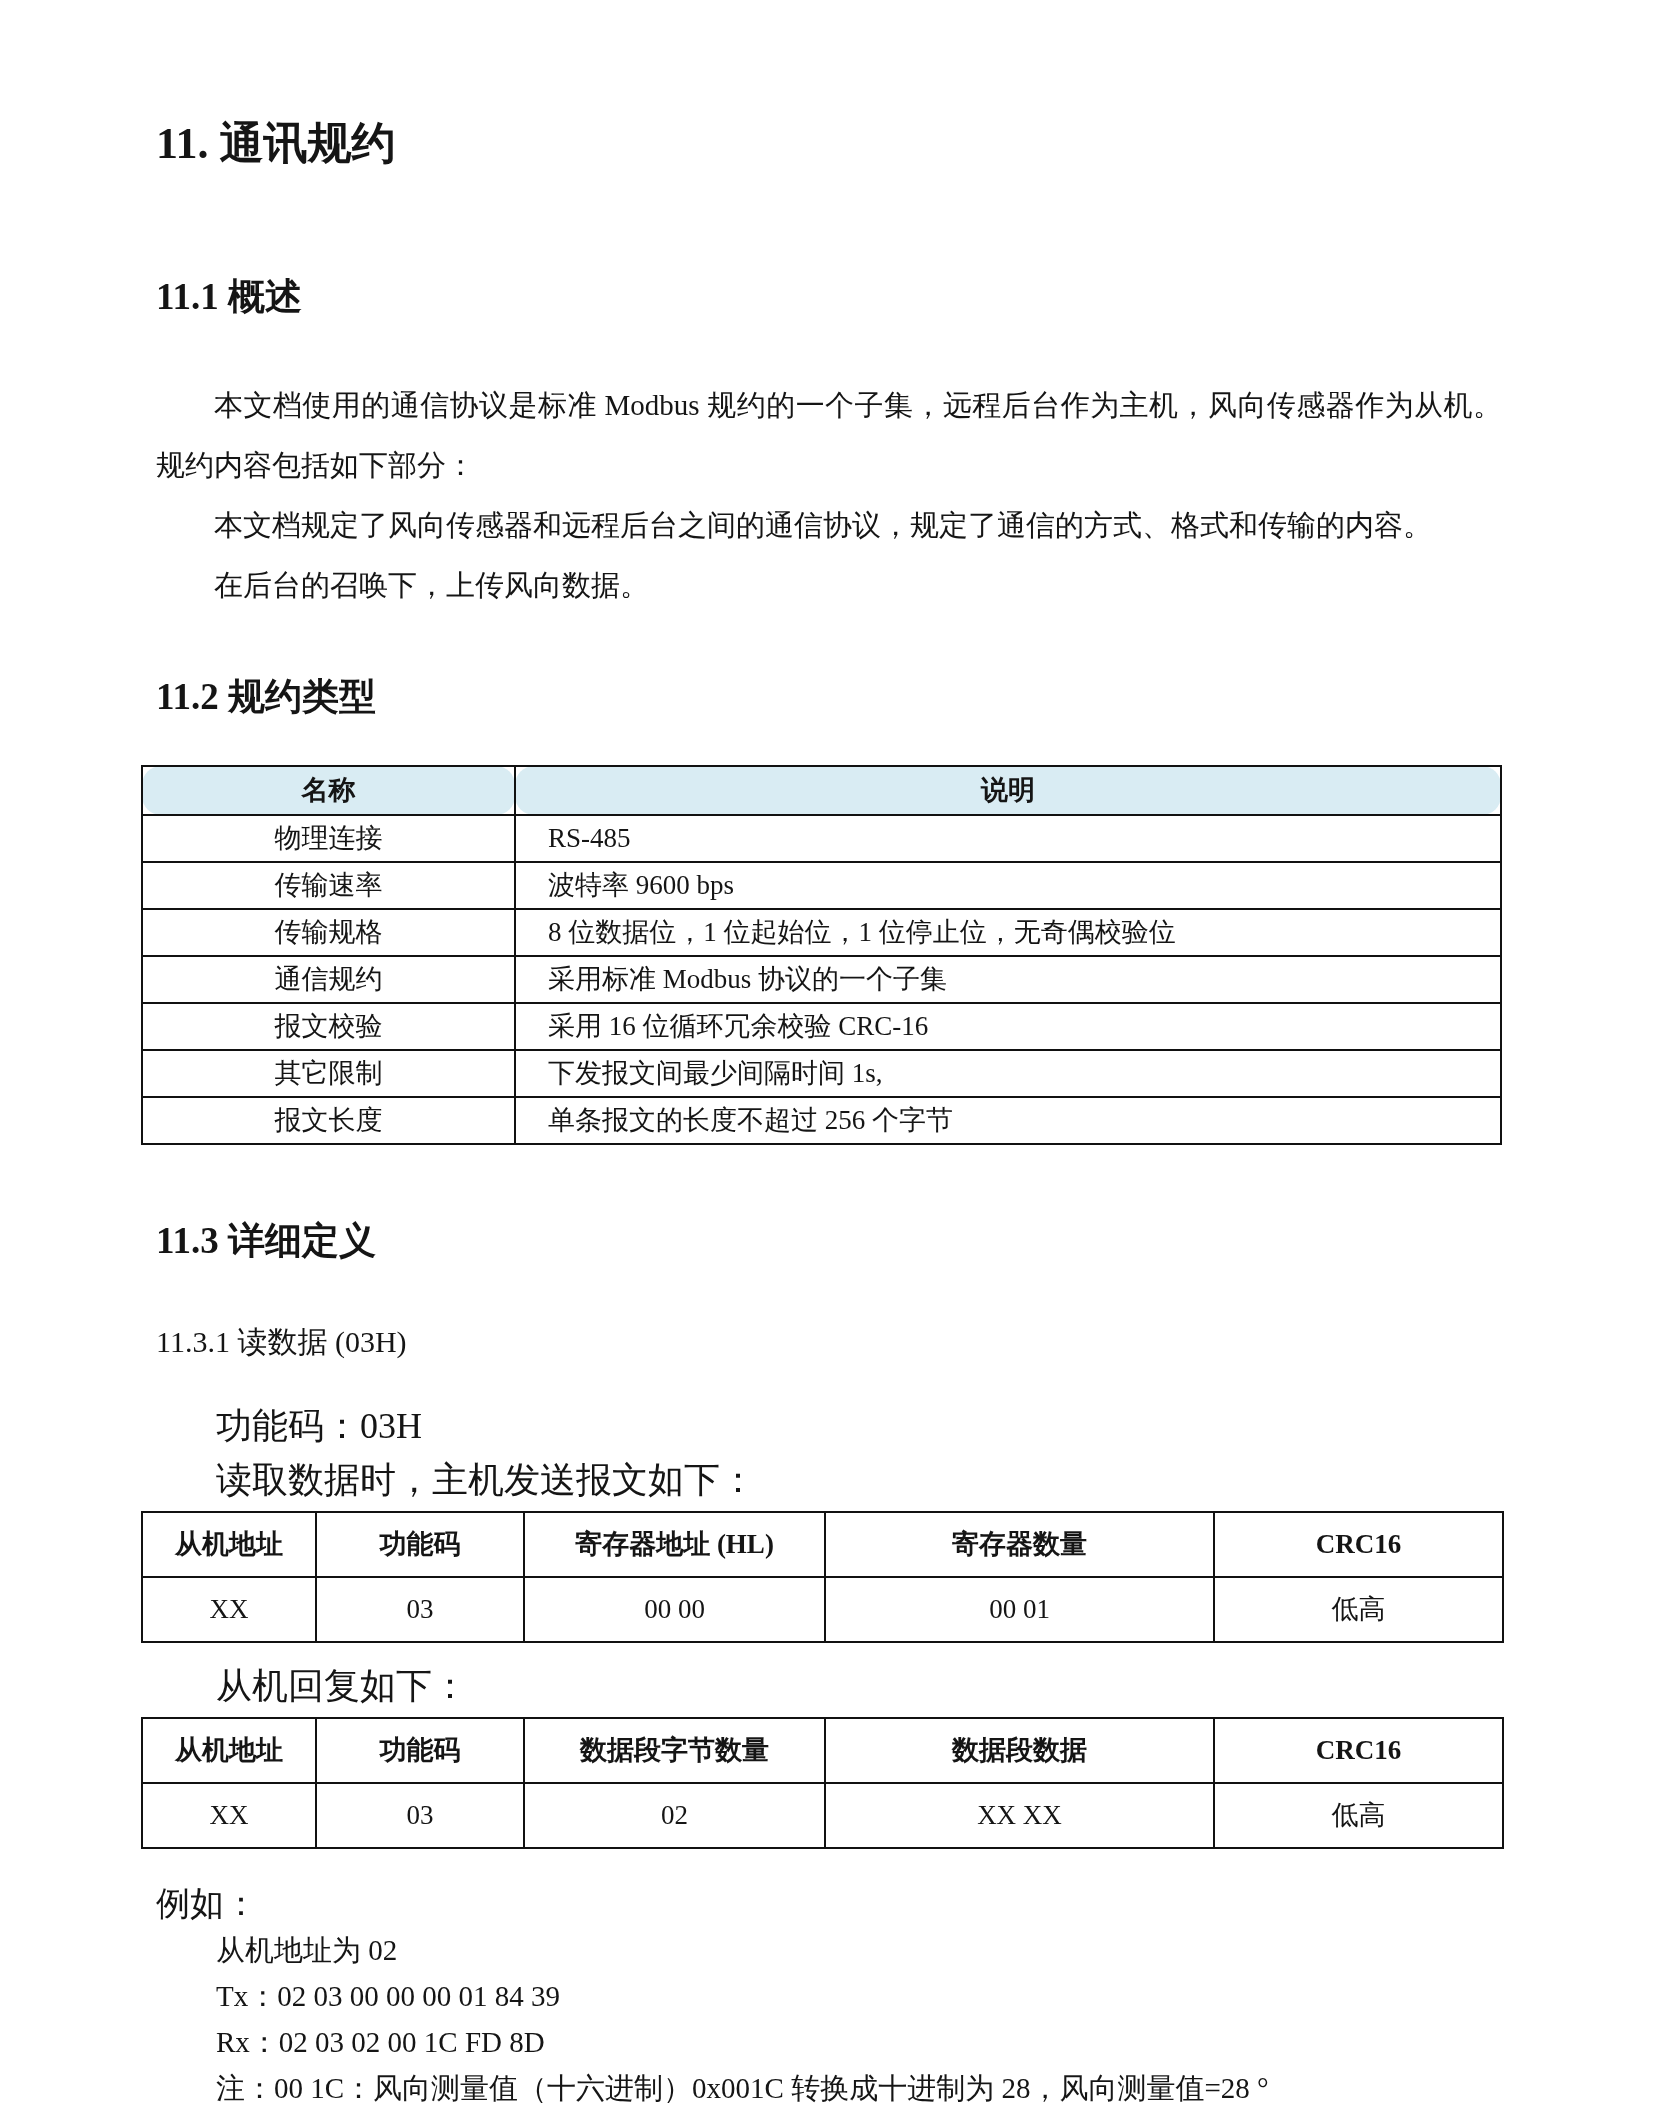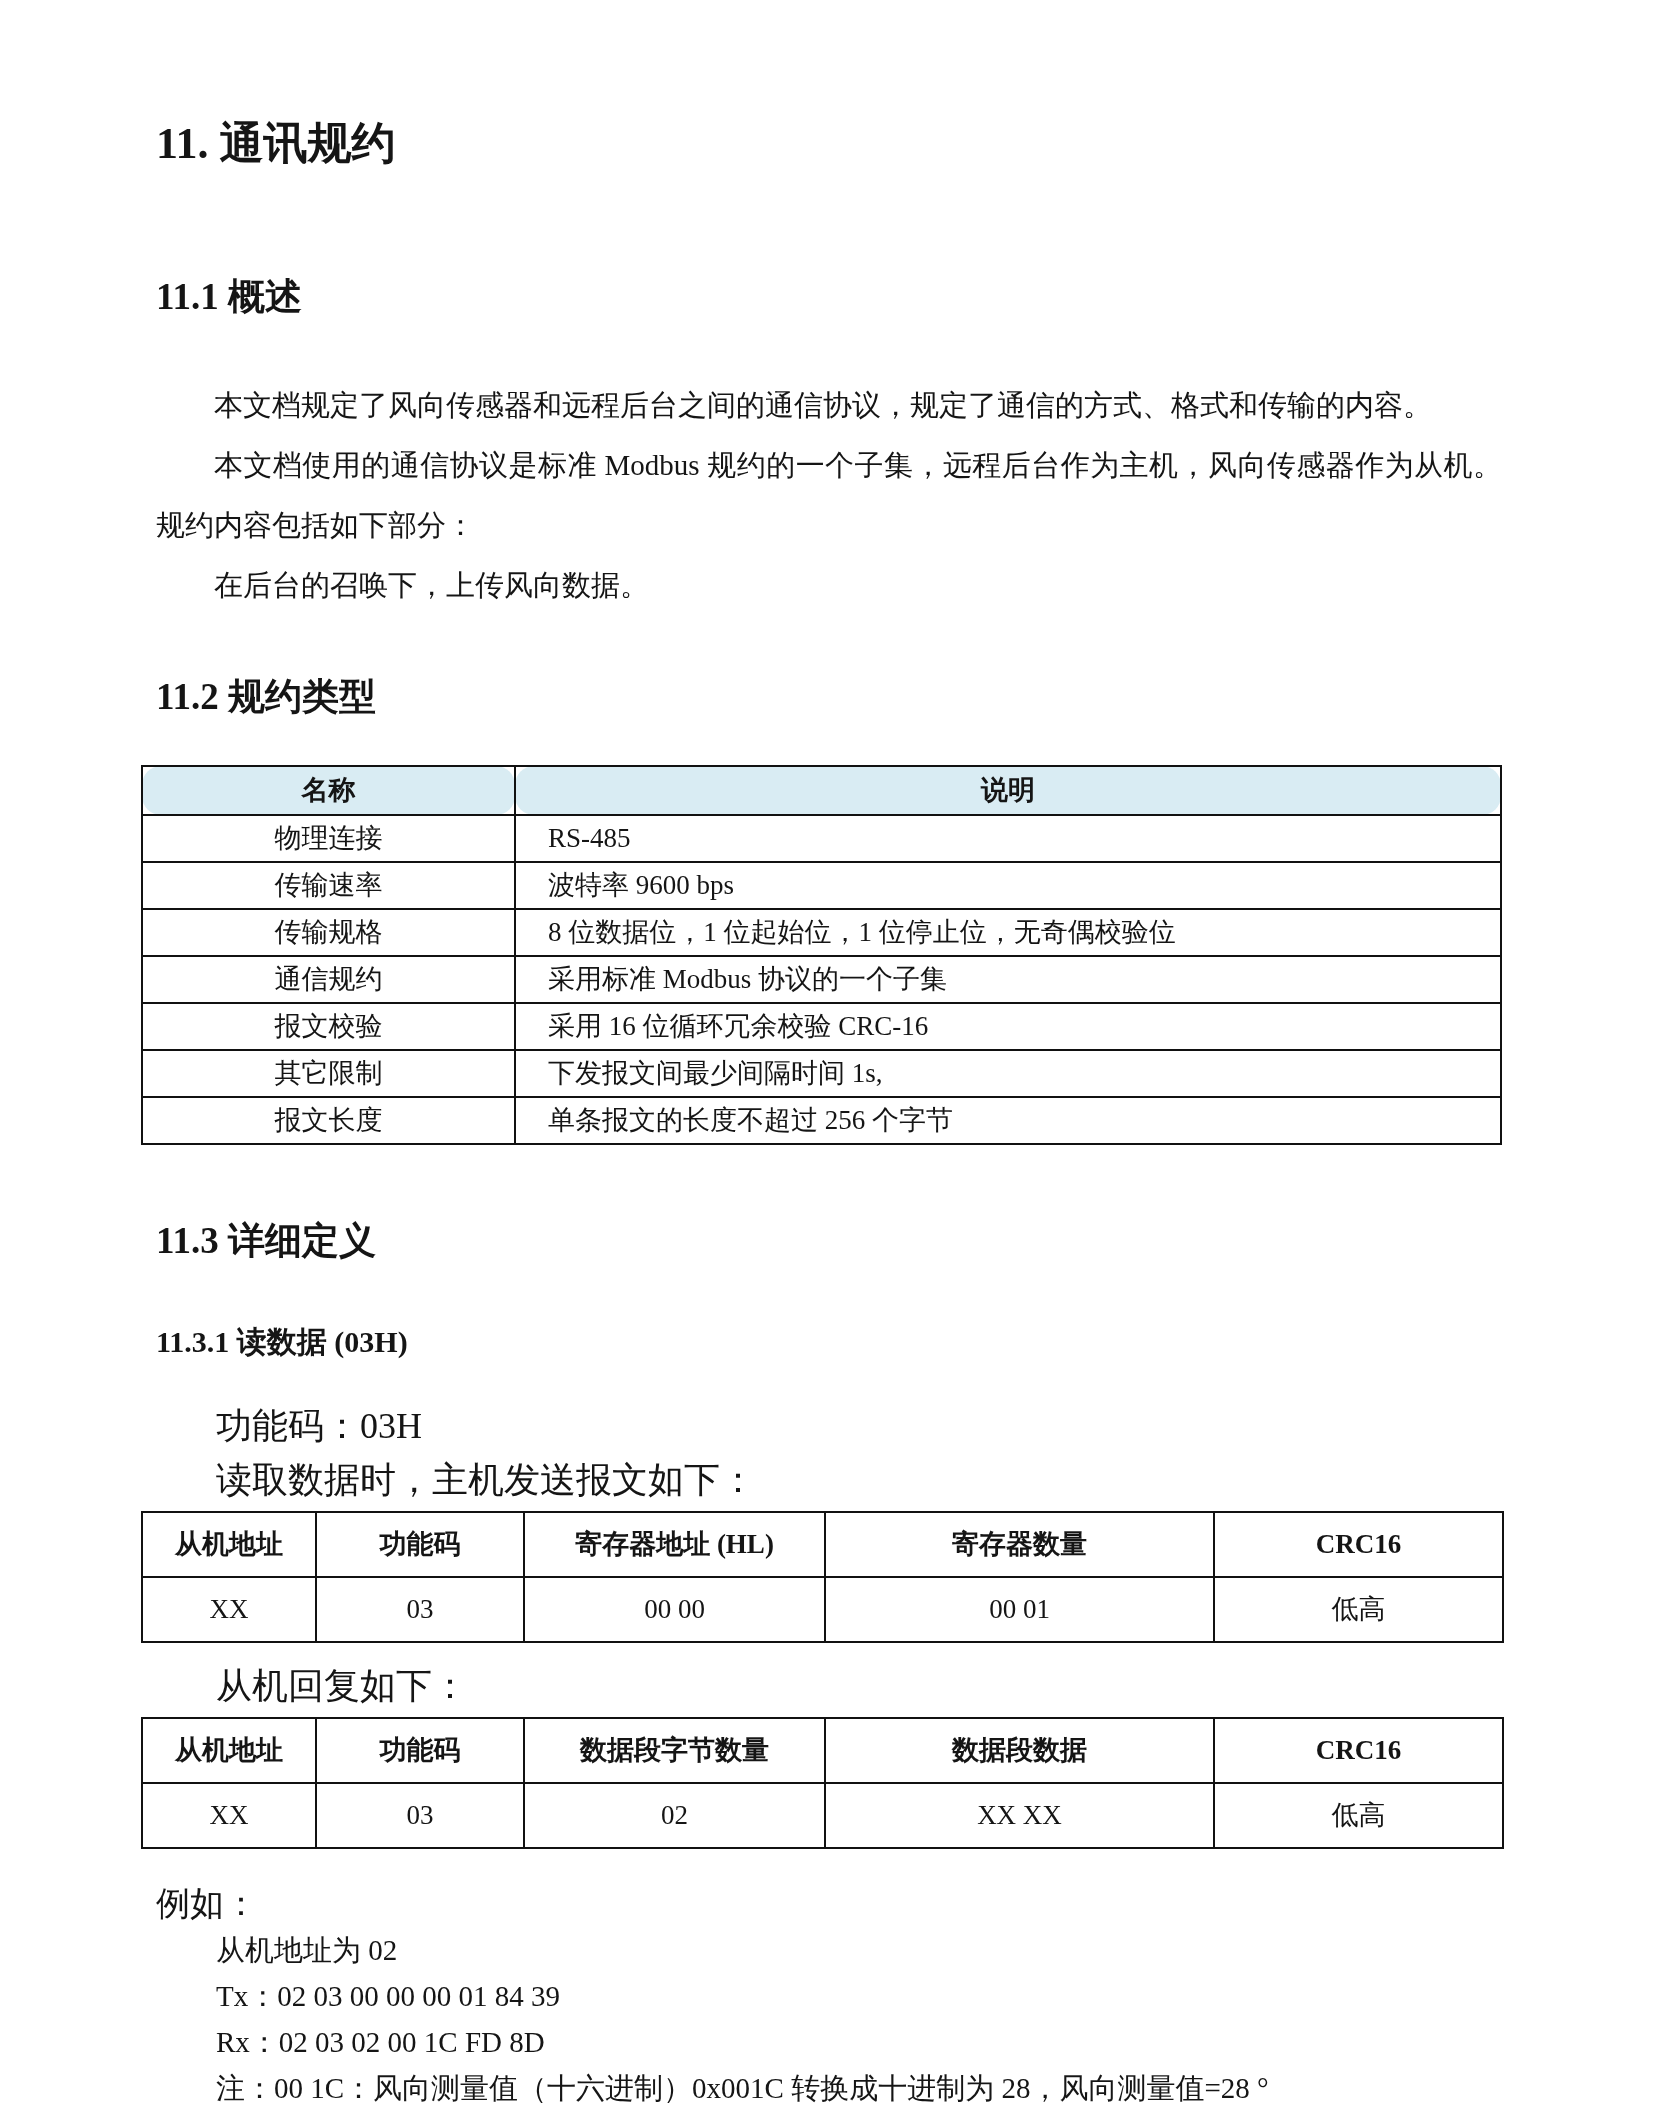--- a/index.html
+++ b/index.html
@@ -30,21 +30,21 @@
     font-size: 37px;
     font-weight: bold;
     line-height: 44px;
     margin: 0 0 0 15px;
   }
   .h2-overview { margin-top: 104px; }
   .h2-type     { margin-top: 60px; }
   .h2-detail   { margin-top: 74px; }
   .h3 {
     font-size: 30px;
-    font-weight: bold;
+    font-weight: normal;
     line-height: 34px;
     margin: 62px 0 0 15px;
   }
   .para-block { margin-top: 56px; }
   .body-text {
     font-size: 29px;
     line-height: 60px;
     text-indent: 2em;
     text-align: justify;
     margin: 0 0 0 15px;
@@ -111,22 +111,22 @@
 </head>
 <body>
 
 <div class="page">
 
   <h1 class="h1">11. 通讯规约</h1>
 
   <h2 class="h2 h2-overview">11.1 概述</h2>
 
   <div class="para-block">
+    <p class="body-text">本文档使用的通信协议是标准 Modbus 规约的一个子集，远程后台作为主机，风向传感器作为从机。规约内容包括如下部分：</p>
     <p class="body-text">本文档规定了风向传感器和远程后台之间的通信协议，规定了通信的方式、格式和传输的内容。</p>
-    <p class="body-text">本文档使用的通信协议是标准 Modbus 规约的一个子集，远程后台作为主机，风向传感器作为从机。规约内容包括如下部分：</p>
     <p class="body-text">在后台的召唤下，上传风向数据。</p>
   </div>
 
   <h2 class="h2 h2-type">11.2 规约类型</h2>
 
   <table class="spec-table">
     <tbody>
         <tr>
       <th class="col-name">名称</th>
       <th>说明</th>

